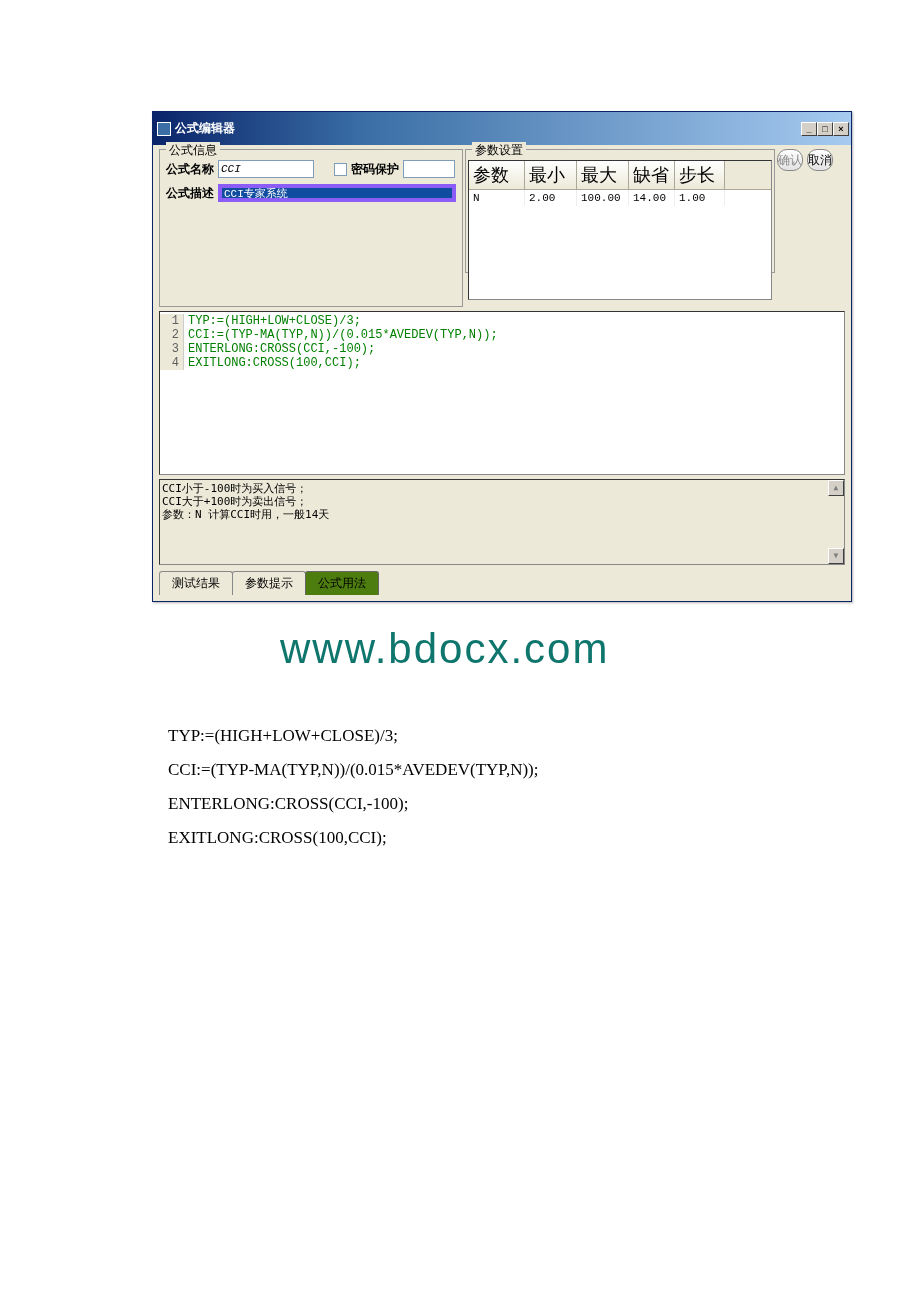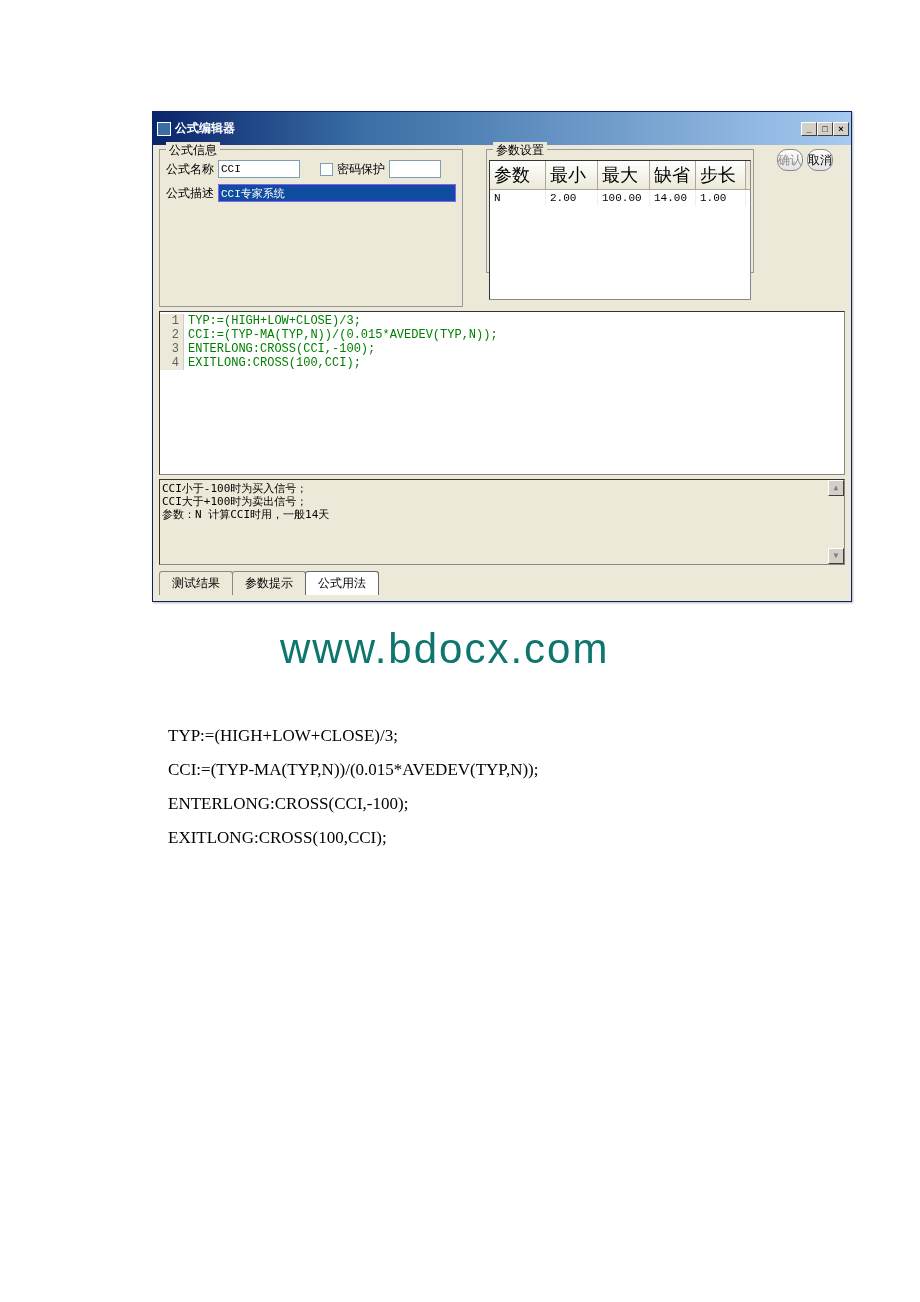--- a/index.html
+++ b/index.html
@@ -50,21 +50,21 @@
       color: #000;
       cursor: pointer;
       font-family: Arial;
     }
     .window-body {
       padding: 4px 6px 6px 6px;
       background: #ece9d8;
     }
     .upper {
       display: flex;
-      gap: 23px;
+      gap: 2px;
       margin-bottom: 4px;
     }
     .fieldset {
       border: 1px solid #999;
       padding: 10px 6px 6px 6px;
       position: relative;
     }
     .fieldset-legend {
       position: absolute;
       top: -8px;
@@ -76,35 +76,35 @@
     .formula-info {
       width: 304px;
       height: 158px;
     }
     .row {
       display: flex;
       align-items: center;
       margin-bottom: 6px;
       gap: 4px;
     }
-    .label { font-size: 12px; white-space: nowrap; }
+    .label { font-size: 12px; white-space: nowrap; font-weight: bold; }
     .text-input {
       font-family: "Courier New", monospace;
       font-size: 11px;
       padding: 1px 2px;
       border: 1px solid #7f9db9;
       background: #fff;
       height: 18px;
     }
-    .name-input { width: 82px; }
+    .name-input { width: 96px; font-style: italic; }
     .desc-input {
       width: 238px;
       background: #104da0;
       color: #fff;
-      border: 1px solid #8b5cf6;
+      border: 4px solid #8b5cf6;
     }
     .checkbox {
       width: 13px; height: 13px;
       border: 1px solid #7f9db9;
       background: #fff;
       display: inline-block;
     }
     .pw-input {
       width: 52px;
       background: #fff;
@@ -224,21 +224,21 @@
       border: 1px solid #888;
       border-bottom: none;
       background: #ece9d8;
       font-size: 12px;
       cursor: pointer;
       margin-right: -1px;
       border-top-left-radius: 3px;
       border-top-right-radius: 3px;
     }
     .tab.active {
-      background: #ffffff;
+      background: #4d7c0f;
       border-color: #666;
     }
     .watermark {
       position: absolute;
       left: 280px;
       top: 625px;
       font-size: 42px;
       color: #0f766e;
       letter-spacing: 2px;
       font-family: Arial;

